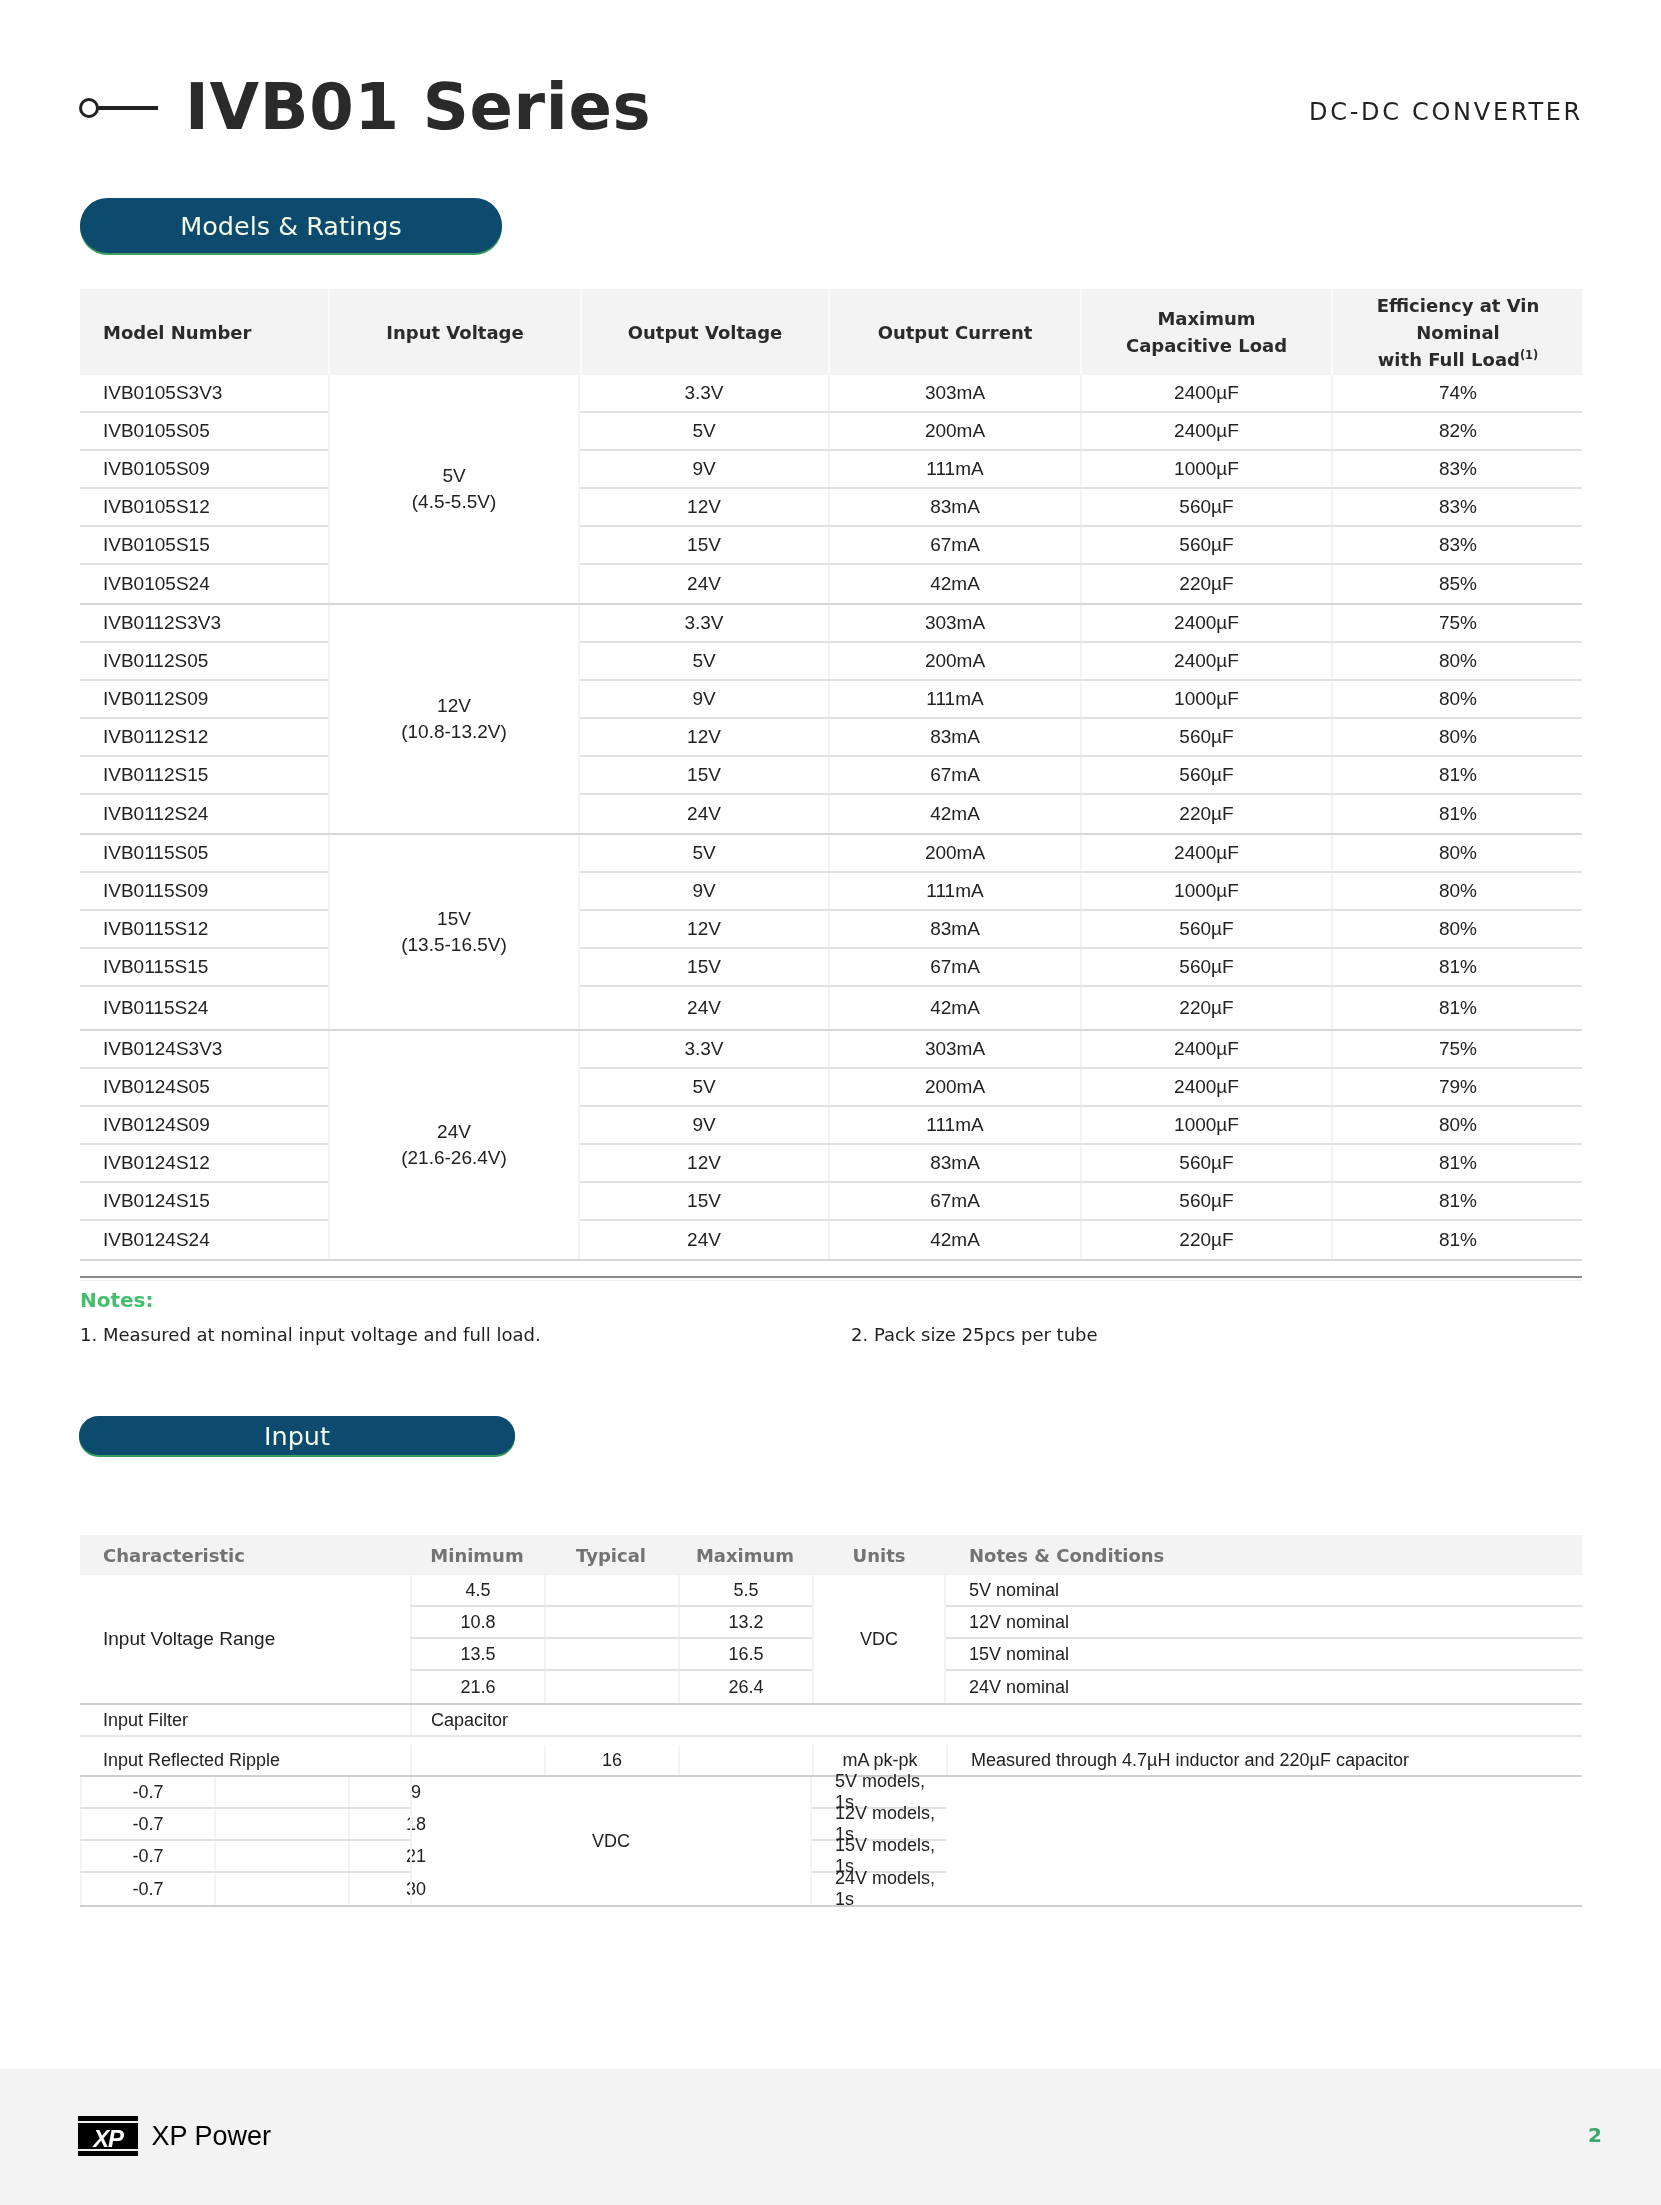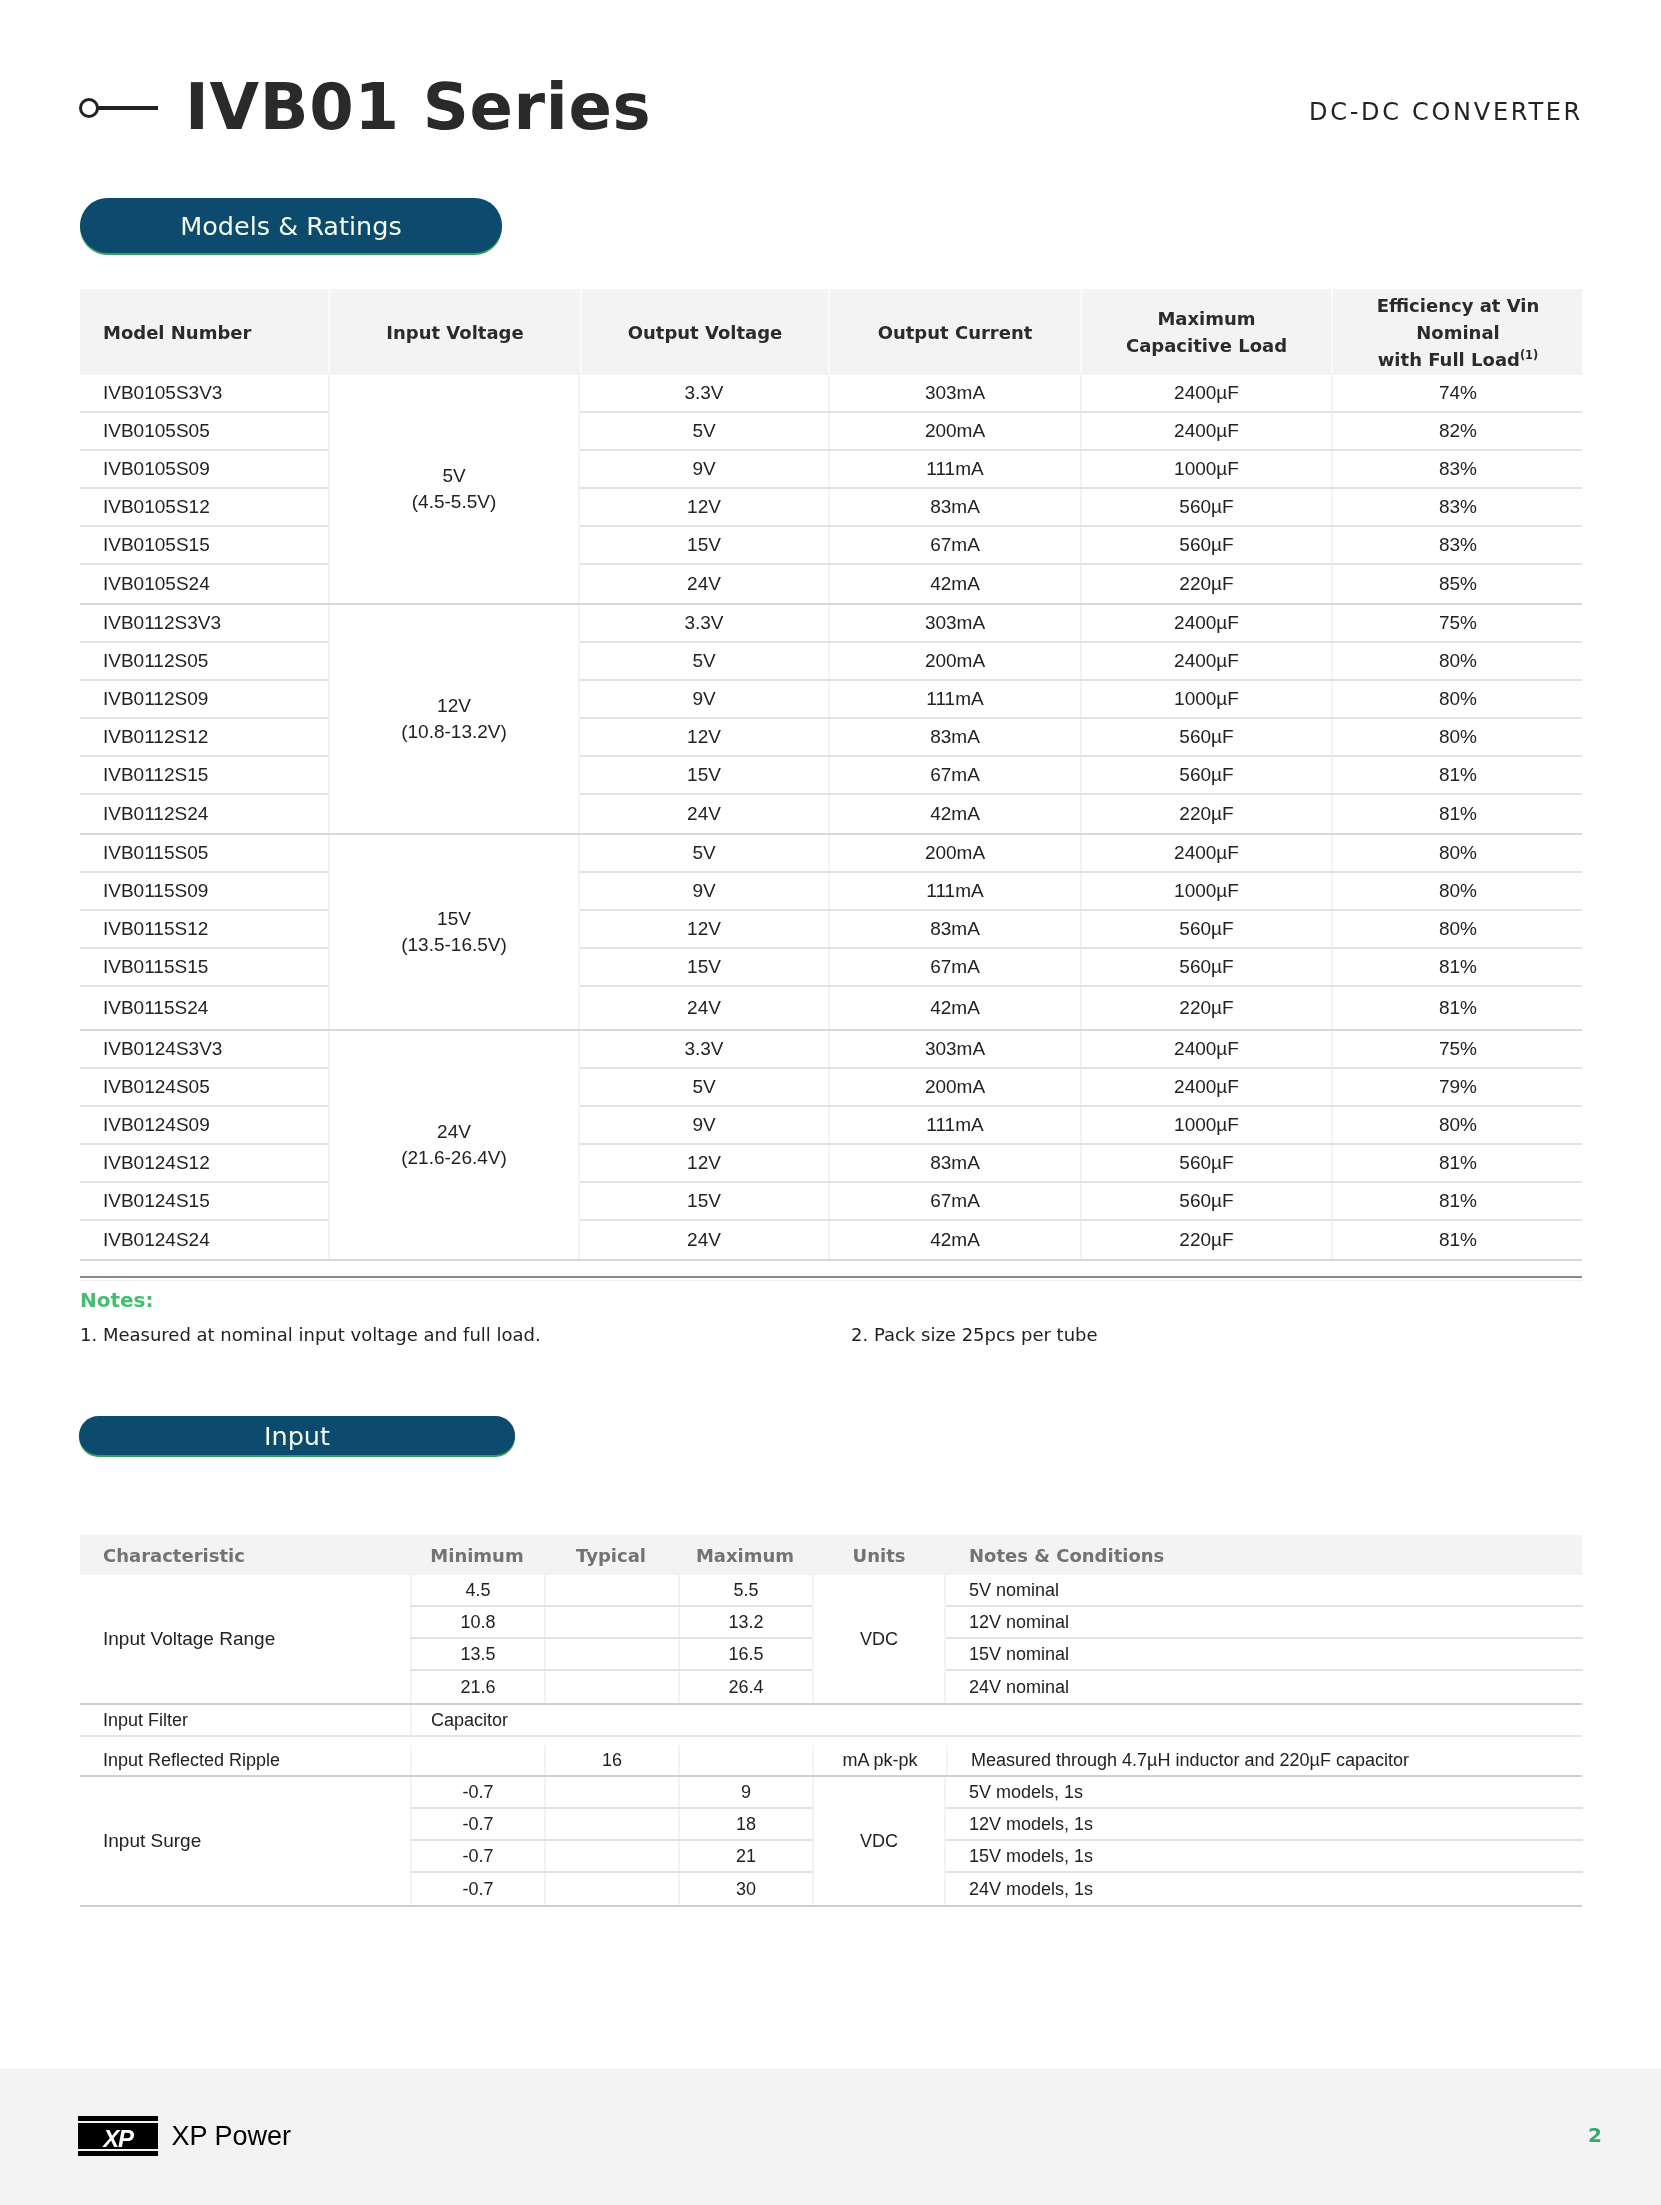--- a/index.html
+++ b/index.html
@@ -65,21 +65,21 @@
   .it-single > div { display: flex; align-items: center; justify-content: center; font-size: 18px; color: #222; border-left: 2.7px solid #f3f3f3; }
   .it-single > div:first-child { justify-content: flex-start; padding-left: 23px; border-left: none; }
   .it-single > div:last-child { justify-content: flex-start; padding-left: 23px; }
   .it-filter { display: grid; grid-template-columns: 330px 1173px; height: 32px; border-bottom: 2px solid #e7e7e7; }
   .it-filter > div { display: flex; align-items: center; font-size: 18px; color: #222; padding-left: 23px; }
   .it-filter > div:last-child { padding-left: 19px; border-left: 2.7px solid #f3f3f3; }
 
   
   .footer { position: absolute; left: 0; top: 2069px; width: 1661px; height: 136px; background: #f3f3f3; }
   .logo { position: absolute; left: 78px; top: 2116px; display: flex; align-items: center; }
-  .logo-mark { width: 80px; height: 40px; background: #000; position: relative; border-top: 3.4px solid #000; border-bottom: 3.4px solid #000; }
+  .logo-mark { width: 60px; height: 40px; background: #000; position: relative; border-top: 3.4px solid #000; border-bottom: 3.4px solid #000; }
   .logo-mark::before { content: ""; position: absolute; left: 0; right: 0; top: 2px; height: 2px; background: #f3f3f3; }
   .logo-mark::after { content: ""; position: absolute; left: 0; right: 0; bottom: 2px; height: 2px; background: #f3f3f3; }
   .logo-mark span { position: absolute; left: 0; right: 0; top: 6px; text-align: center; font-family: "Liberation Sans", sans-serif; font-weight: bold; font-size: 24px; color: #fff; letter-spacing: -1.3px; font-style: italic; }
   .logo-text { margin-left: 13.4px; font-family: "Liberation Sans", sans-serif; font-size: 27px; color: #000; }
   .page-num { position: absolute; left: 1588px; top: 2123px; font-family: "DejaVu Sans", sans-serif; font-size: 20px; font-weight: bold; color: #3aa868; }
 </style>
 </head>
 <body>
 
 <div class="title-wrap">
@@ -371,21 +371,20 @@
   <div class="it-single">
     <div>Input Reflected Ripple</div>
     <div></div>
     <div>16</div>
     <div></div>
     <div>mA pk-pk</div>
     <div>Measured through 4.7µH inductor and 220µF capacitor</div>
   </div>
 
   <div class="it-group">
-    <div class="it-label">Input Surge</div>
     <div class="it-vals" id="surge-vals">
         <div class="r">
           <div>-0.7</div>
           <div></div>
           <div>9</div>
         </div>
         <div class="r">
           <div>-0.7</div>
           <div></div>
           <div>18</div>

